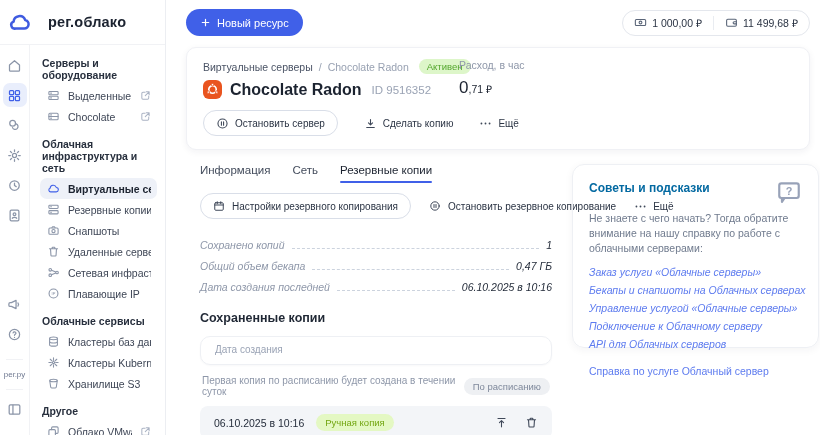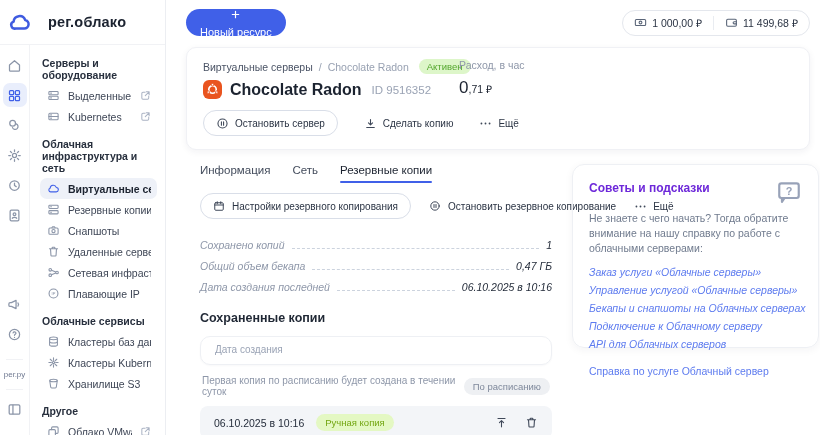--- a/index.html
+++ b/index.html
@@ -26,21 +26,21 @@
   .nav-item { display:flex; align-items:center; gap:8px; padding:4px 6px; border-radius:7px; color:#3e4656; font-size:10.5px; cursor:pointer; height:21px; }
   .nav-item .ni { width:14px; height:14px; color:#8b95a8; flex-shrink:0; display:flex; align-items:center; justify-content:center; }
   .nav-item.active { background:#eef1f8; color:#1c2330; font-weight:700; }
   .nav-item.active .ni { color:#4060e8; }
   .nav-ext { margin-left:auto; width:11px; height:11px; color:#aab3c4; display:flex; }
   .nav-label { white-space:nowrap; overflow:hidden; }
 
   
   .main { flex:1; min-width:0; display:flex; flex-direction:column; }
   .topbar { height:45px; flex-shrink:0; display:flex; align-items:center; padding:0 10px 0 20px; }
-  .btn-primary { background:#4060e8; color:#fff; border:none; border-radius:14px; height:27px; padding:0 14px; font-size:11px; display:flex; align-items:center; gap:6px; font-family:inherit; cursor:pointer;flex-direction:column; }
+  .btn-primary { background:#4060e8; color:#fff; border:none; border-radius:14px; height:27px; padding:0 14px; font-size:11px; display:flex; align-items:center; gap:6px; font-family:inherit; cursor:pointer; }
   .balances { margin-left:auto; display:flex; align-items:center; border:1px solid #e4e7ed; border-radius:14px; height:26px; background:#fff; }
   .balance { display:flex; align-items:center; gap:5px; padding:0 11px; font-size:10.5px; color:#2b3444; cursor:pointer; }
   .balance + .balance { border-left:1px solid #e9ecf1; }
   .balance .bic { width:13px; height:13px; color:#5a6578; display:flex; }
 
   .server-card { margin:2px 10px 0 20px; background:#fff; border:1px solid #f0f1f5; border-radius:10px; box-shadow:0 2px 7px rgba(30,40,60,.06); padding:11px 16px 13px; position:relative; }
   .crumb-row { display:flex; align-items:center; gap:6px; font-size:10.5px; }
   .crumb-a { color:#4a5365; }
   .crumb-sep, .crumb-b { color:#98a1b2; }
   .badge-ok { background:#ddf6c9; color:#53a62d; font-size:9.5px; padding:2px 8px; border-radius:9px; margin-left:4px; }
@@ -80,21 +80,21 @@
   .table-head { margin-top:11px; border:1px solid #eef0f4; border-radius:10px; padding:7px 14px 9px; font-size:10px; color:#9aa3b5; box-shadow:0 1px 2px rgba(30,40,60,.03); }
   .notice-row { display:flex; align-items:center; padding:10px 2px 9px; font-size:10px; color:#8e97a9; }
   .badge-gray { margin-left:auto; background:#eef0f3; color:#7e889b; font-size:9.5px; padding:3px 9px; border-radius:9px; white-space:nowrap; }
   .data-row { background:#f3f5f8; border-radius:8px; padding:0 14px; height:33px; display:flex; align-items:center; gap:12px; font-size:10.5px; color:#252d3b; }
   .badge-green { background:#e4f8c3; color:#73a612; font-size:9.5px; padding:3px 9px; border-radius:9px; white-space:nowrap; }
   .row-actions { margin-left:auto; display:flex; gap:17px; color:#3f4859; }
   .ract { width:13px; height:13px; display:flex; cursor:pointer; }
 
   .tips-card { width:247px; margin-left:20px; border:1px solid #eef0f4; border-radius:12px; box-shadow:0 2px 8px rgba(30,40,60,.05); padding:14px 16px; height:184px; flex-shrink:0; }
   .tips-head { display:flex; justify-content:space-between; align-items:flex-start; }
-  .tips-title { font-size:12px; font-weight:700; color:#6d28d9; padding-top:2px; }
+  .tips-title { font-size:12px; font-weight:700; color:#0369a1; padding-top:2px; }
   .tips-qicon { width:26px; height:26px; color:#98a2b8; display:flex; }
   .tips-intro { margin-top:6px; font-size:10.5px; color:#707b8e; line-height:1.45; }
   .tips-links { margin-top:9px; display:flex; flex-direction:column; gap:6px;font-style:italic; }
   .tips-link { font-size:10.5px; color:#5d7bef; text-decoration:none; cursor:pointer; white-space:nowrap; }
   .tips-footer { margin-top:15px; display:block; }
 </style>
 </head>
 <body>
 
 <div class="app">
@@ -193,21 +193,21 @@
               </svg>
             </span>
         </div>
         <div class="nav-item">
           <span class="ni">
               <svg viewBox="0 0 24 24" fill="none" stroke="currentColor" stroke-width="2" stroke-linecap="round" width="13" height="13">
                 <rect x="3.5" y="6" width="17" height="12" rx="2"></rect>
                 <path d="M3.5 12h17M6.8 9h1.4M6.8 15h1.4"></path>
               </svg>
             </span>
-          <span class="nav-label">Kubernetes</span>
+          <span class="nav-label">Chocolate</span>
           <span class="nav-ext">
               <svg viewBox="0 0 24 24" fill="none" stroke="currentColor" stroke-width="2.2" stroke-linecap="round" stroke-linejoin="round" width="11" height="11">
                 <path d="M11 5H6.5A2.5 2.5 0 0 0 4 7.5v10A2.5 2.5 0 0 0 6.5 20h10a2.5 2.5 0 0 0 2.5-2.5V13"></path>
                 <path d="M13.5 4H20v6.5M20 4l-8.5 8.5"></path>
               </svg>
             </span>
         </div>
 
         <div class="nav-section-title">Облачная инфраструктура и сеть</div>
         <div class="nav-item active">
@@ -497,22 +497,22 @@
             <svg viewBox="0 0 24 24" fill="none" stroke="currentColor" stroke-width="2" stroke-linejoin="round" width="26" height="26">
                 <rect x="3" y="4" width="18" height="13.5" rx="2"></rect>
                 <path d="M8 17.5 5.5 21v-3.5"></path>
                 <text x="12" y="14.6" text-anchor="middle" font-size="10" font-weight="bold" fill="currentColor" stroke="none" font-family="inherit">?</text>
               </svg>
           </span>
         </div>
         <div class="tips-intro">Не знаете с чего начать? Тогда обратите внимание на нашу справку по работе с облачными серверами:</div>
         <div class="tips-links">
           <a class="tips-link">Заказ услуги «Облачные серверы»</a>
+          <a class="tips-link">Бекапы и снапшоты на Облачных серверах</a>
           <a class="tips-link">Управление услугой «Облачные серверы»</a>
-          <a class="tips-link">Бекапы и снапшоты на Облачных серверах</a>
           <a class="tips-link">Подключение к Облачному серверу</a>
           <a class="tips-link">API для Облачных серверов</a>
         </div>
         <a class="tips-link tips-footer">Справка по услуге Облачный сервер</a>
       </div>
     </div>
   </div>
 </div>
 
 </body></html>

